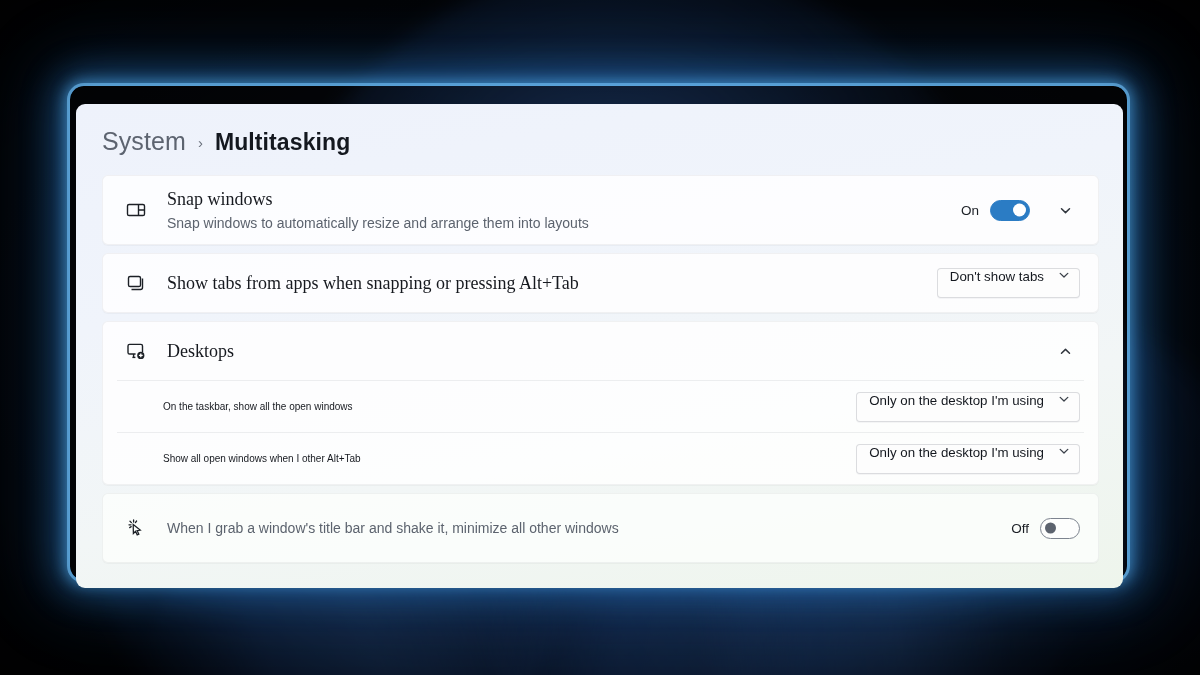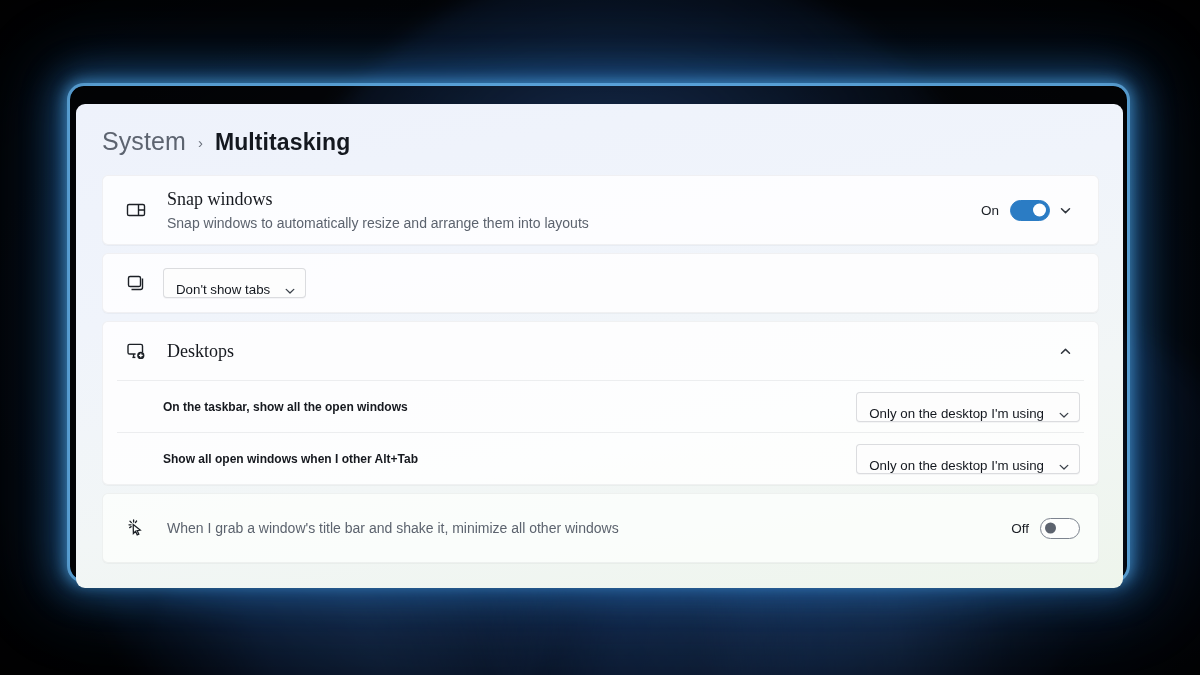--- a/index.html
+++ b/index.html
@@ -184,21 +184,21 @@
     line-height: 1.35;
     font-family: Liberation Serif, serif;
   }
   .subtitle {
     font-size: 14px;
     color: #5c636e;
     line-height: 1.45;
     margin-top: 1px;
   }
 
-  .right { display: flex; align-items: center; gap: 0; }
+  .right { display: flex; align-items: center; gap: 20px; }
 
   
   .toggle-wrap { display: flex; align-items: center; gap: 11px; }
   .toggle-label { font-size: 13.5px; color: #1c2026; }
   .toggle {
     width: 40px;
     height: 21px;
     border-radius: 11px;
     position: relative;
     transition: none;
@@ -227,21 +227,21 @@
   .knob {
     position: absolute;
     top: 50%;
     transform: translateY(-50%);
     border-radius: 50%;
   }
 
   
   .dropdown {
     display: inline-flex;
-    align-items: flex-end;
+    align-items: flex-start;
     justify-content: space-between;
     gap: 14px;
     height: 30px;
     padding: 0 9px 0 12px;
     background: #fdfdfd;
     border: 1px solid rgba(16,24,40,.14);
     border-radius: 4px;
     box-shadow: 0 1px 0 rgba(16,24,40,.04);
     font-size: 13.3px;
     color: #14181f;
@@ -265,23 +265,22 @@
   }
 
   .sub-row {
     display: flex;
     align-items: center;
     min-height: 51px;
     padding: 0 18px 0 60px;
   }
   .sub-label {
     flex: 1;
-    font-size: 12px;
+    font-size: 10px;
     color: #16191f;
-    font-weight: bold;
   }
 
   svg { display: block; }
 </style>
 </head>
 <body>
 
 <div class="wallpaper">
   <div class="bloom-a"></div>
   <div class="bloom-b"></div>
@@ -334,20 +333,23 @@
     </div>
 
     <div class="card">
       <div class="row compact">
         <div class="icon-slot">
           <svg width="22" height="22" viewBox="0 0 22 22" fill="none" stroke="currentColor" stroke-width="1.4">
             <rect x="3.5" y="4.5" width="12" height="10" rx="1.6"></rect>
             <path d="M6.5 17.5h9a2 2 0 0 0 2-2v-9"></path>
           </svg>
         </div>
+        <div class="texts">
+          <div class="title">Show tabs from apps when snapping or pressing Alt+Tab</div>
+        </div>
         <div class="right">
           <div class="dropdown">
             <span>Don't show tabs</span>
             <span>
               <svg width="12" height="12" viewBox="0 0 12 12" fill="none" stroke="#3a4049" stroke-width="1.3" stroke-linecap="round" stroke-linejoin="round">
                 <polyline points="2.2,4.4 6,8.0 9.8,4.4"></polyline>
               </svg>
             </span>
           </div>
         </div>

